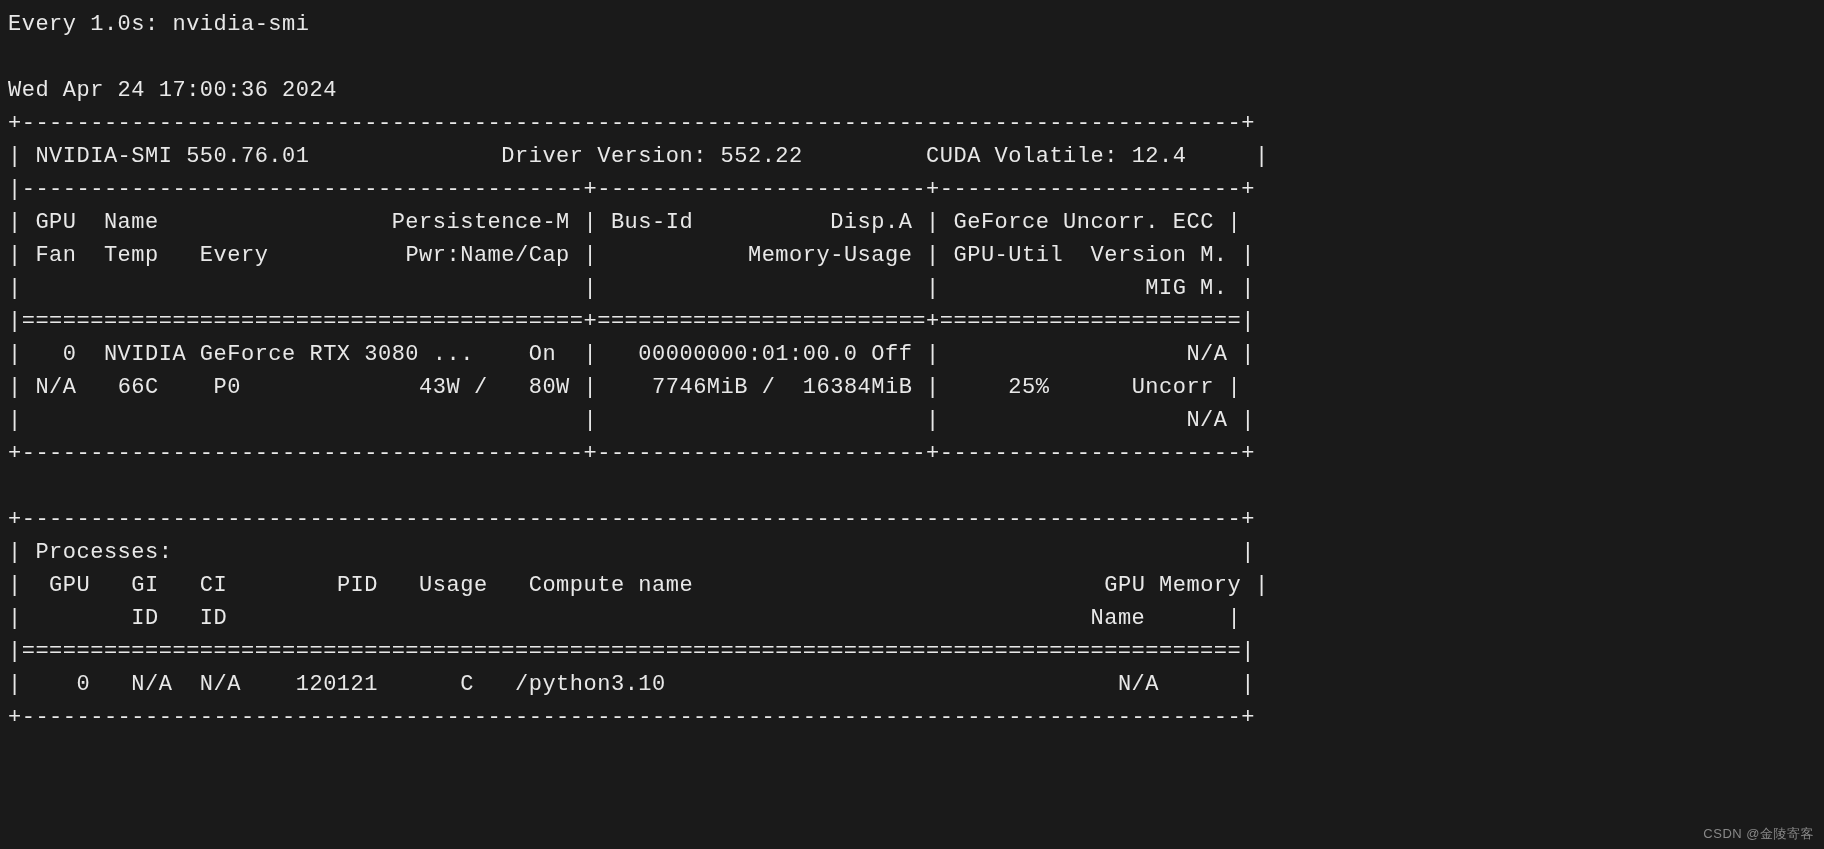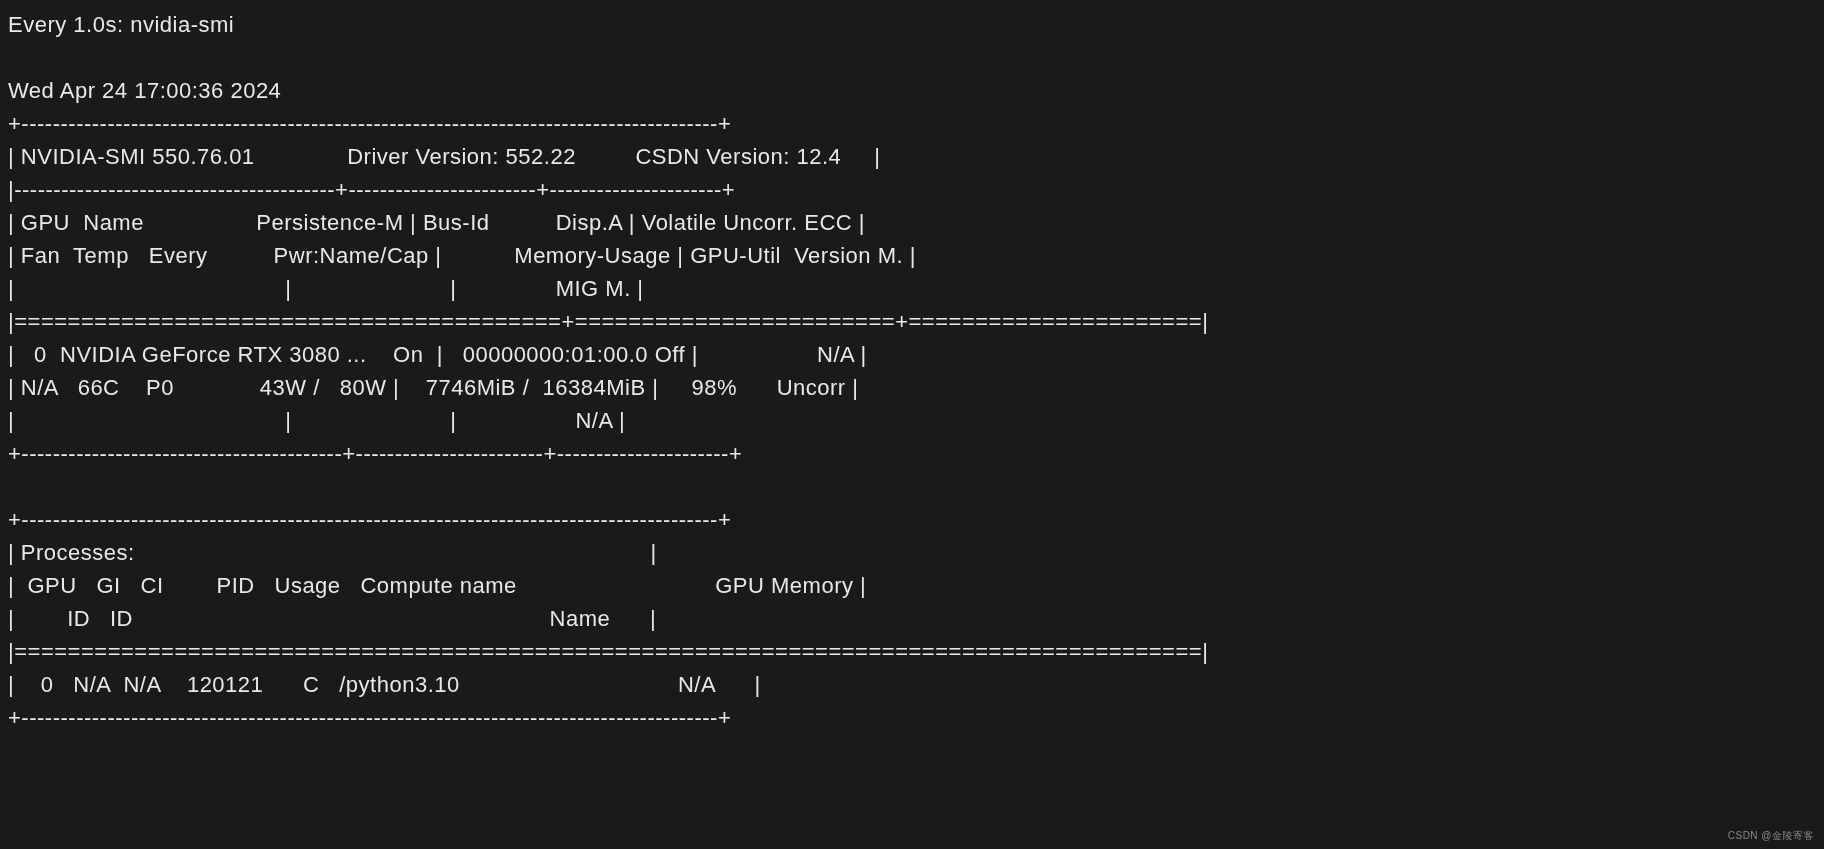--- a/index.html
+++ b/index.html
@@ -11,46 +11,46 @@
       line-height: 1.5;
       padding: 8px;
       letter-spacing: 0.5px;
       position: relative;
       width: 1824px;
       height: 849px;
       overflow: hidden;
     }
     pre {
       white-space: pre;
-      font-family: Liberation Sans, sans-serif;
+      font-family: Liberation Mono, monospace;
     }
     .watermark {
       position: absolute;
       bottom: 6px;
       right: 10px;
-      font-size: 10px;
+      font-size: 13px;
       color: #888;
       font-family: sans-serif;
     }
   </style>
 </head>
 <body>
 
 <pre><span>Every 1.0s: </span><span>nvidia-smi</span>
 
 <span>Wed Apr 24 17:00:36 2024</span>
 +-----------------------------------------------------------------------------------------+
-| <span>NVIDIA-SMI 550.76.01</span>              <span>Driver Version:</span> <span>552.22</span>         <span>CSDN Version:</span> <span>12.4</span>     |
+| <span>NVIDIA-SMI 550.76.01</span>              <span>Driver Version:</span> <span>552.22</span>         <span>CUDA Volatile:</span> <span>12.4</span>     |
 |-----------------------------------------+------------------------+----------------------+
-| <span>GPU</span>  <span>Name</span>                 <span>Persistence-M</span> | <span>Bus-Id</span>          <span>Disp.A</span> | <span>Volatile Uncorr. ECC</span> |
+| <span>GPU</span>  <span>Name</span>                 <span>Persistence-M</span> | <span>Bus-Id</span>          <span>Disp.A</span> | <span>GeForce Uncorr. ECC</span> |
 | <span>Fan</span>  <span>Temp</span>   <span>Every</span>          <span>Pwr:Name/Cap</span> |           <span>Memory-Usage</span> | <span>GPU-Util</span>  <span>Version M.</span> |
 |                                         |                        |               <span>MIG M.</span> |
 |=========================================+========================+======================|
 |   <span>0</span>  <span>NVIDIA GeForce RTX 3080 ...</span>    <span>On</span>  |   <span>00000000:01:00.0</span> <span>Off</span> |                  <span>N/A</span> |
-| <span>N/A</span>   <span>66C</span>    <span>P0</span>             <span>43W</span> /   <span>80W</span> |    <span>7746MiB</span> /  <span>16384MiB</span> |     <span>98%</span>      <span>Uncorr</span> |
+| <span>N/A</span>   <span>66C</span>    <span>P0</span>             <span>43W</span> /   <span>80W</span> |    <span>7746MiB</span> /  <span>16384MiB</span> |     <span>25%</span>      <span>Uncorr</span> |
 |                                         |                        |                  <span>N/A</span> |
 +-----------------------------------------+------------------------+----------------------+
 
 +-----------------------------------------------------------------------------------------+
 | <span>Processes:</span>                                                                              |
 |  <span>GPU</span>   <span>GI</span>   <span>CI</span>        <span>PID</span>   <span>Usage</span>   <span>Compute name</span>                              <span>GPU Memory</span> |
 |        <span>ID</span>   <span>ID</span>                                                               <span>Name</span>      |
 |=========================================================================================|
 |    <span>0</span>   <span>N/A</span>  <span>N/A</span>    <span>120121</span>      <span>C</span>   <span>/python3.10</span>                                 <span>N/A</span>      |
 +-----------------------------------------------------------------------------------------+</pre>

